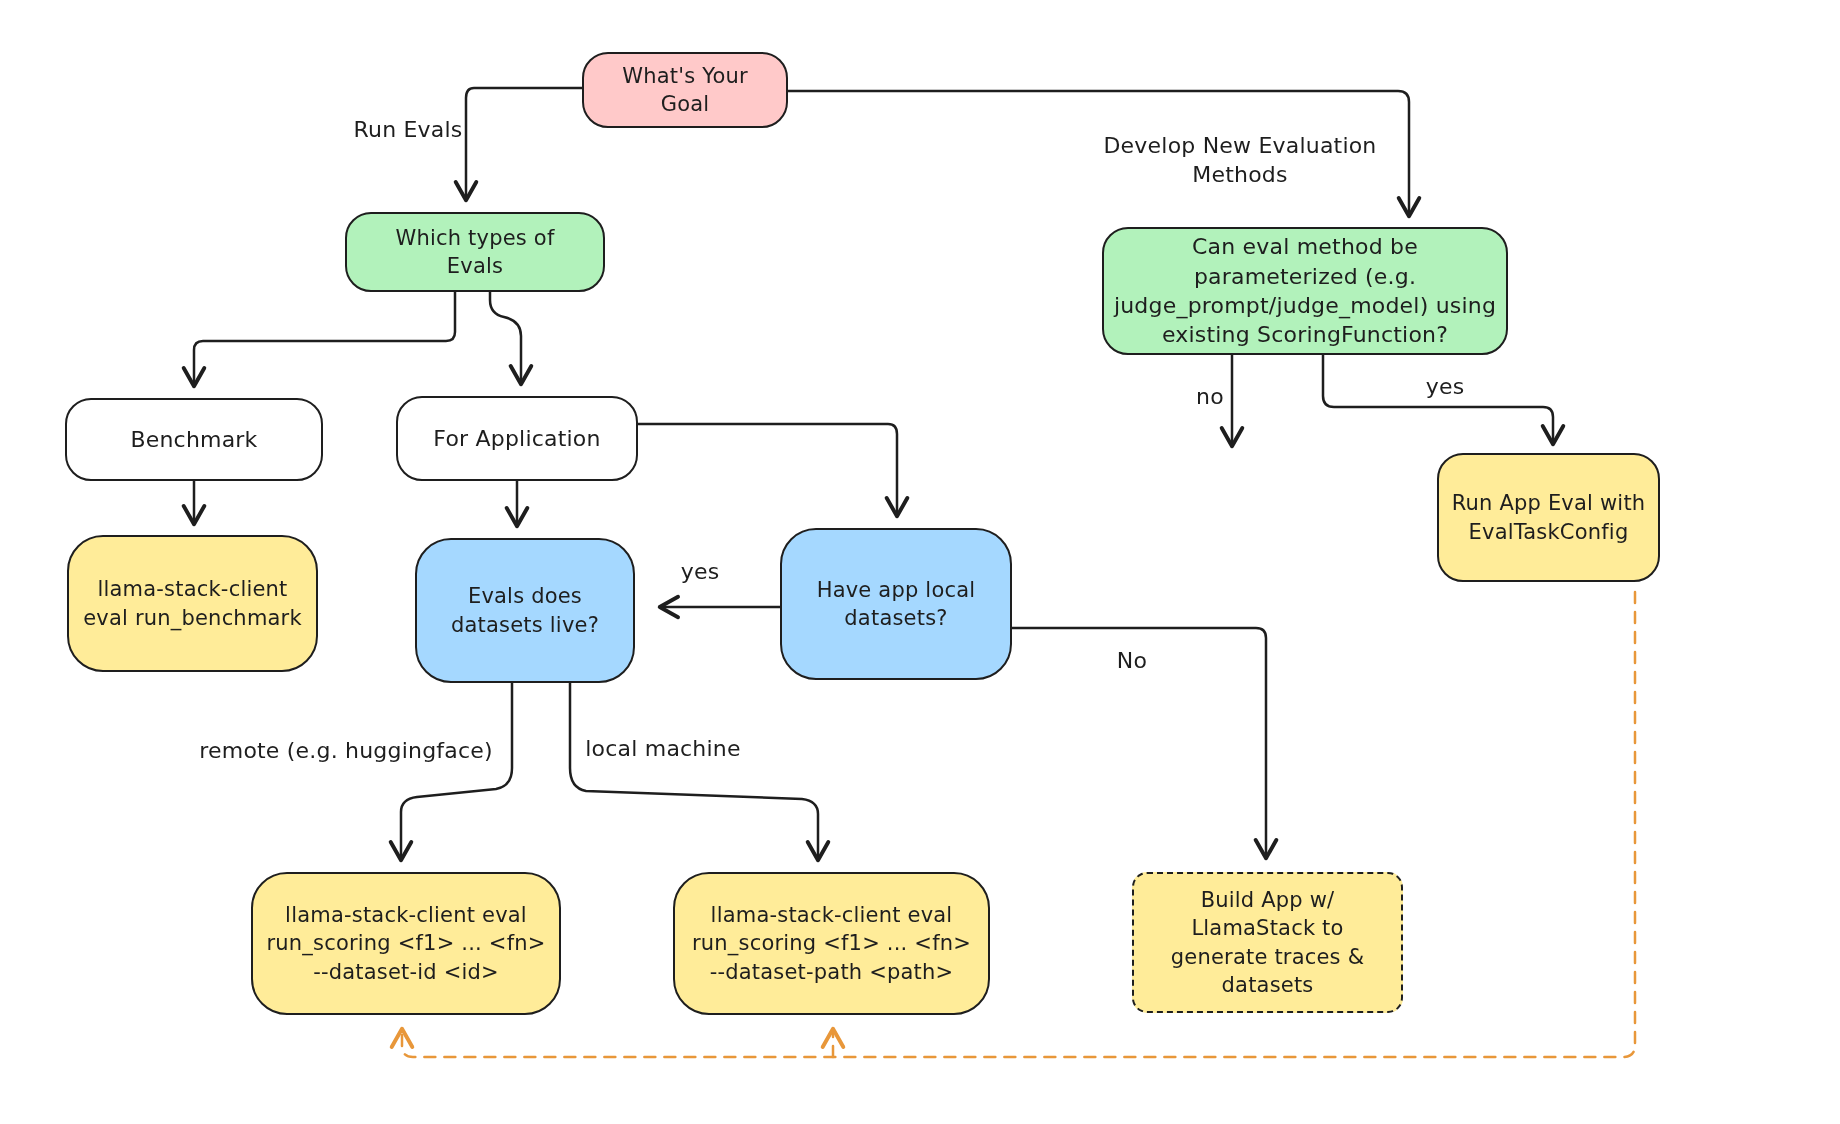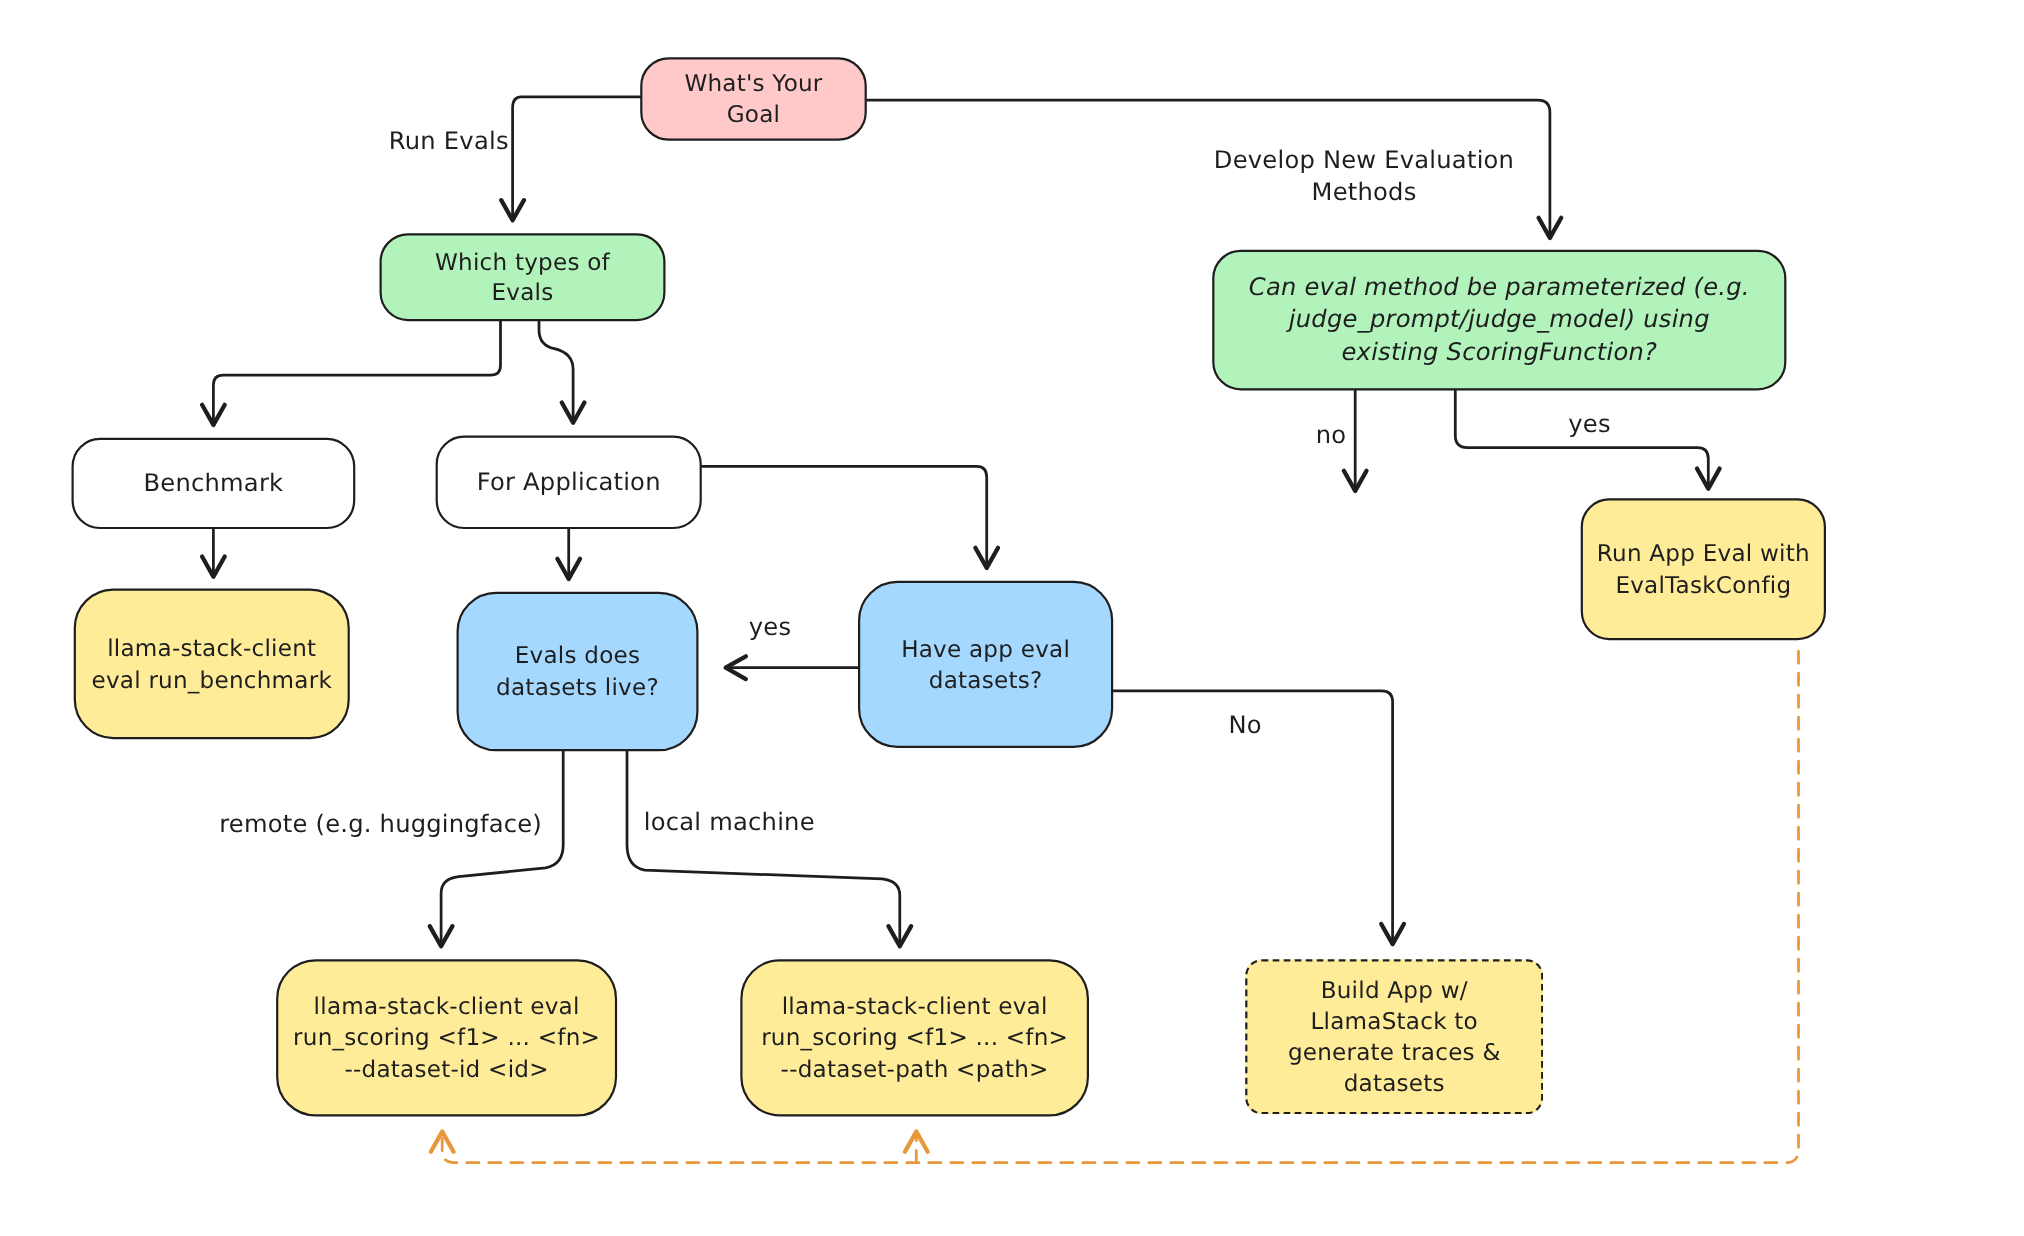--- a/index.html
+++ b/index.html
@@ -75,24 +75,24 @@
   <div class="node" style="left: 396px; top: 396px; width: 242px; height: 85px; font-size: 22px; background-color: rgb(255, 255, 255);">For Application</div>
 
   <div class="node" style="left: 65px; top: 398px; width: 258px; height: 83px; font-size: 22px; background-color: rgb(255, 255, 255);">Benchmark</div>
 
   <div class="node big-round" style="left: 67px; top: 535px; width: 251px; height: 137px; background-color: rgb(255, 236, 153);">llama-stack-client
 eval run_benchmark</div>
 
   <div class="node big-round" style="left: 415px; top: 538px; width: 220px; height: 145px; background-color: rgb(165, 216, 255);">Evals does
 datasets live?</div>
 
-  <div class="node big-round" style="left: 780px; top: 528px; width: 232px; height: 152px; background-color: rgb(165, 216, 255);">Have app eval
+  <div class="node big-round" style="left: 780px; top: 528px; width: 232px; height: 152px; background-color: rgb(165, 216, 255);">Have app local
 datasets?</div>
 
-  <div class="node" style="left: 1102px; top: 227px; width: 522px; height: 128px; font-size: 22px; background-color: rgb(178, 242, 187); font-style: italic;">Can eval method be parameterized (e.g.
+  <div class="node" style="left: 1102px; top: 227px; width: 406px; height: 128px; font-size: 22px; background-color: rgb(178, 242, 187);">Can eval method be parameterized (e.g.
 judge_prompt/judge_model) using
 existing ScoringFunction?</div>
 
 
   <div class="node" style="left: 1437px; top: 453px; width: 223px; height: 129px; background-color: rgb(255, 236, 153);">Run App Eval with
 EvalTaskConfig</div>
 
   <div class="node big-round" style="left: 251px; top: 872px; width: 310px; height: 143px; background-color: rgb(255, 236, 153);">llama-stack-client eval
 run_scoring &lt;f1&gt; ... &lt;fn&gt;
 --dataset-id &lt;id&gt;</div>

